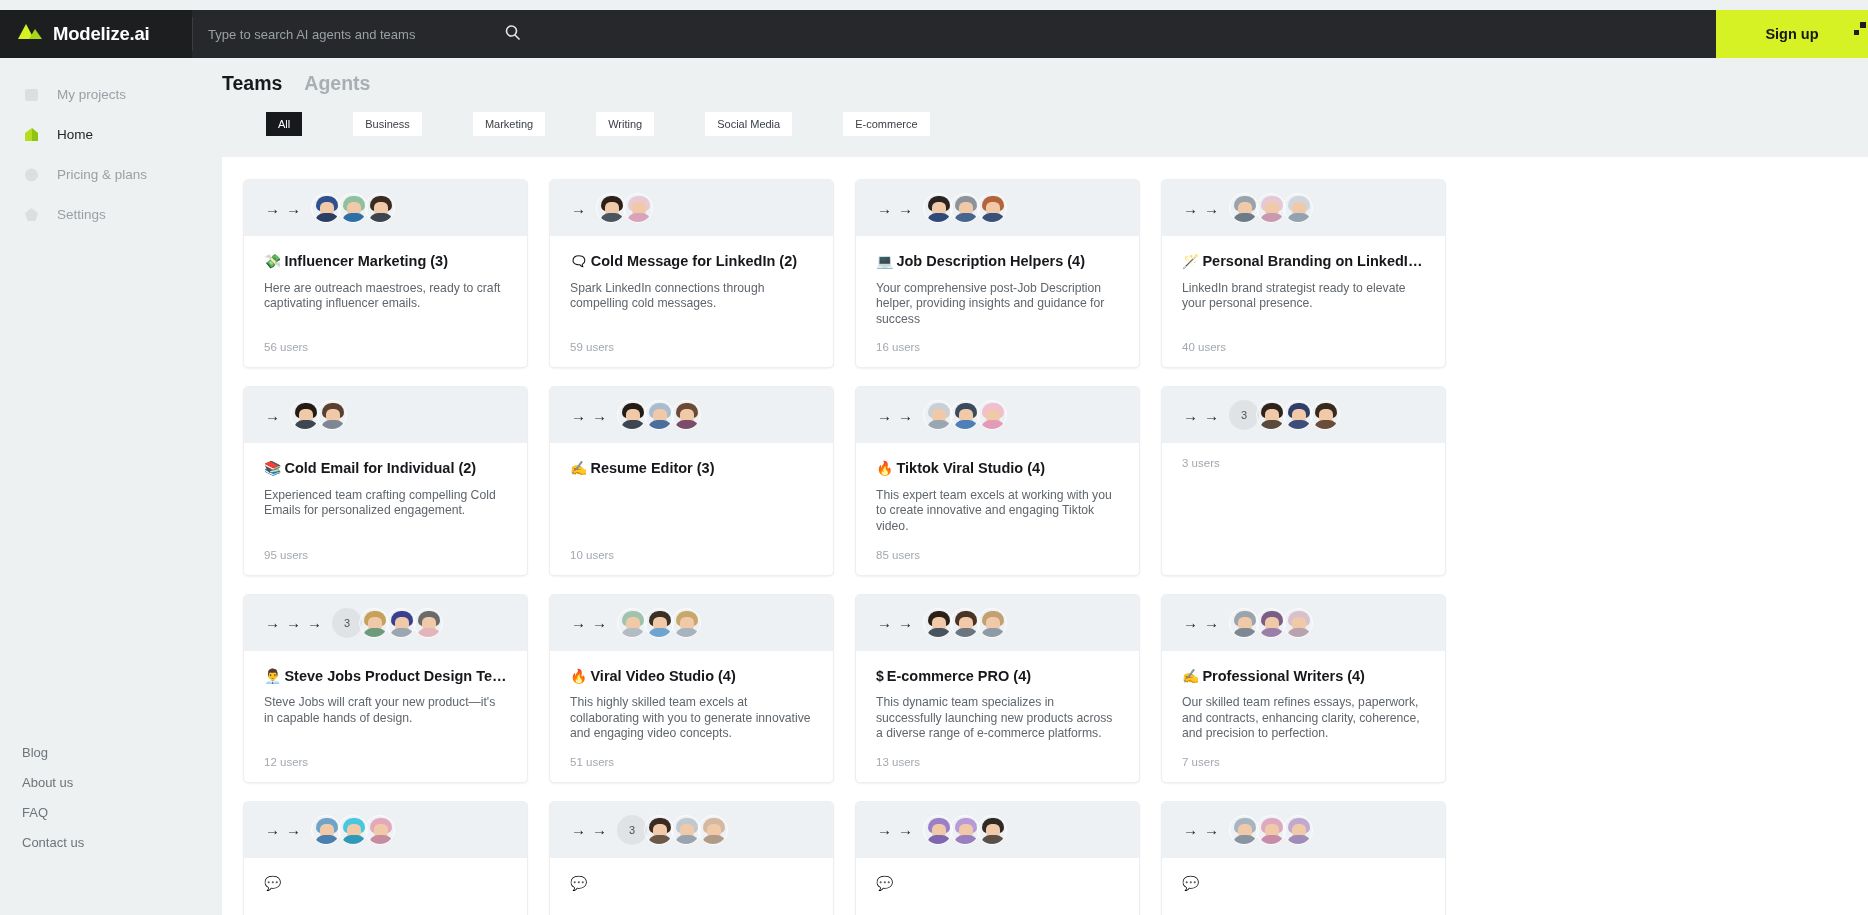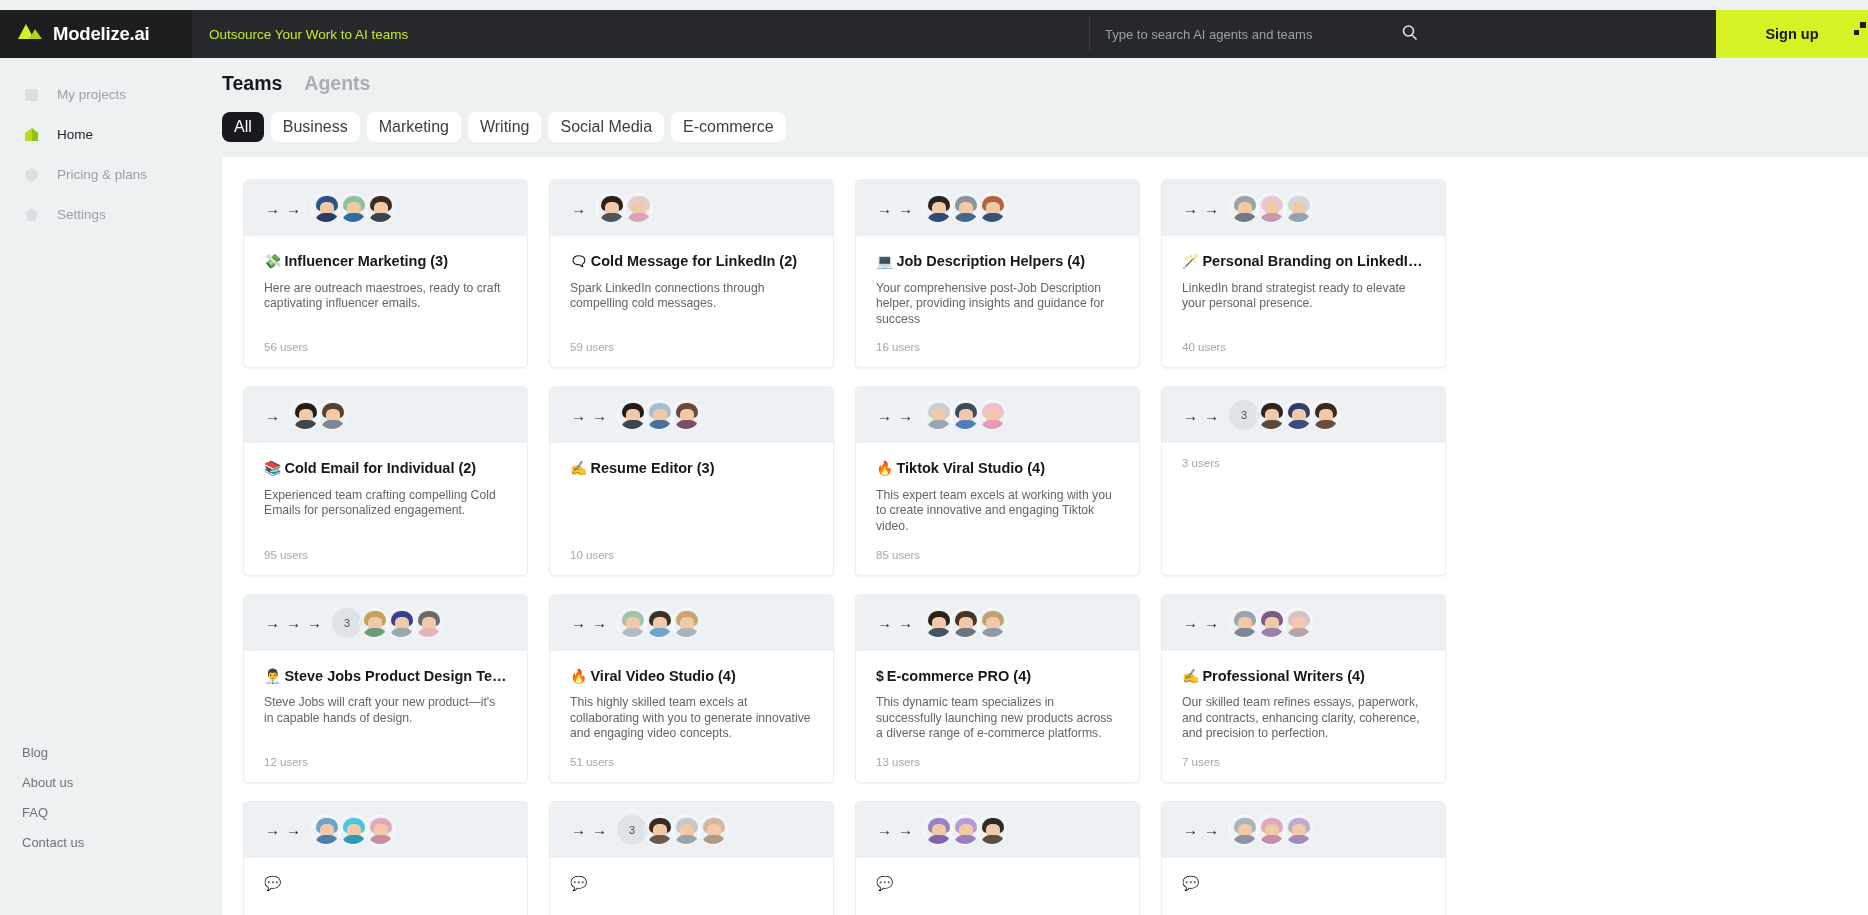--- a/index.html
+++ b/index.html
@@ -75,23 +75,23 @@
   }
 
   
   .main { position: absolute; left: 215px; top: 58px; width: 1653px; height: 857px; }
   .tabs { display: flex; gap: 22px; padding: 14px 0 0 7px; align-items: baseline; }
   .tab { font-size: 19.5px; font-weight: bold; color: #a9aeb3; cursor: pointer; }
   .tab.active { color: #17191c; }
 
   .filters { display: flex; gap: 7px; padding: 17px 0 0 7px; }
   .pill {
-    padding: 6px 12px; border-radius: 8px; background: #ffffff;
-    font-size: 16px; color: #3c4045; cursor: pointer; border: none;
-    font-family: "Liberation Sans", sans-serif; line-height: 1.1;
+    padding: 6px 12px; border-radius: 0; background: #ffffff;
+    font-size: 11px; color: #3c4045; cursor: pointer; border: none;
+    font-family: "Liberation Sans", sans-serif; line-height: 1.1; margin-left: 44px;
   }
   .pill.active { background: #17191c; color: #ffffff; }
 
   .cards-area {
     position: absolute; left: 7px; top: 99px; width: 1646px; height: 758px;
     background: #ffffff; overflow: hidden; padding: 22px 21px 0 21px;
   }
   .grid {
     display: grid; grid-template-columns: repeat(4, 285px);
     column-gap: 21px; row-gap: 18px;
@@ -139,21 +139,20 @@
   <div class="header">
     <div class="brand">
       <span class="brand-logo">
         <svg width="26" height="22" viewBox="0 0 26 22">
           <polygon points="9,1 17,16 1,16" fill="#d7f224"></polygon>
           <polygon points="18,6 25,16 12,16" fill="#a8d41c"></polygon>
         </svg>
       </span>
       <span class="brand-name">Modelize.ai</span>
     </div>
-    <div class="tagline">Outsource Your Work to AI teams</div>
     <div class="search-wrap">
       <span class="search-divider"></span>
       <input class="search-input" type="text" placeholder="Type to search AI agents and teams" style="">
       <button class="search-btn">
         <span>
           <svg width="17" height="17" viewBox="0 0 17 17">
             <circle cx="7.5" cy="7" r="5" fill="none" stroke="#e4e7ea" stroke-width="1.6"></circle>
             <line x1="11" y1="11" x2="15.5" y2="15.5" stroke="#e4e7ea" stroke-width="1.6"></line>
           </svg>
         </span>

